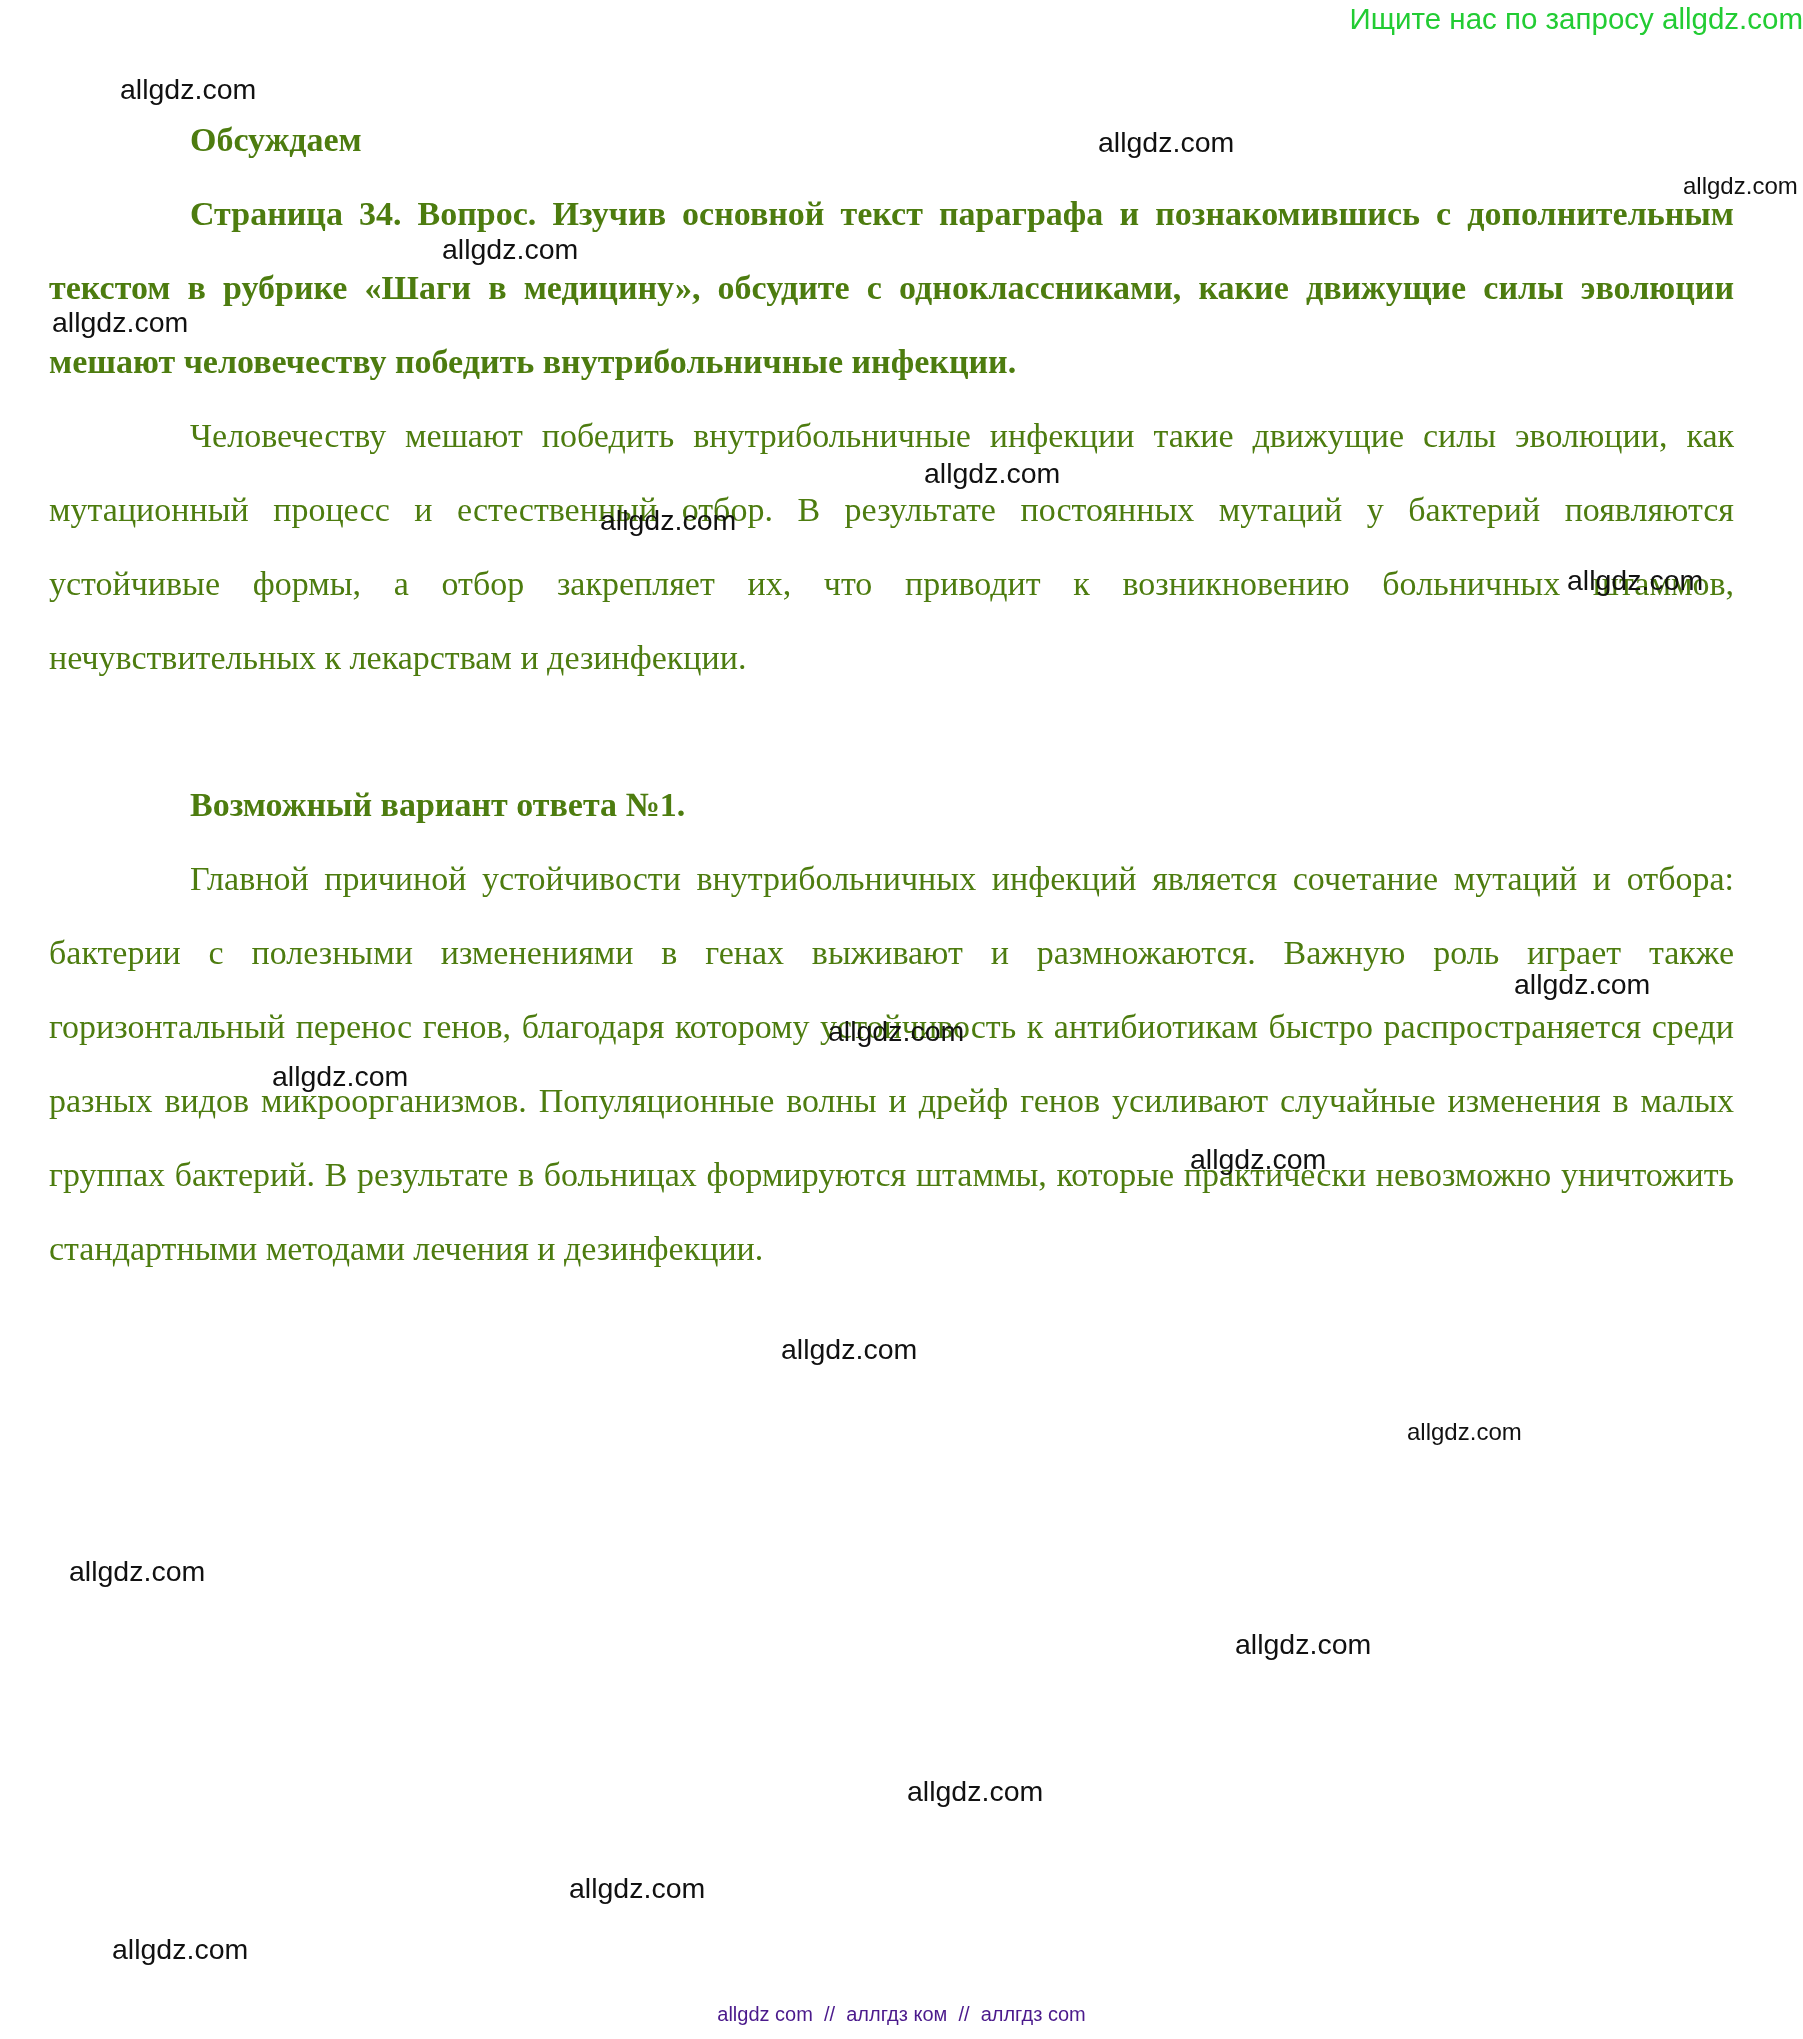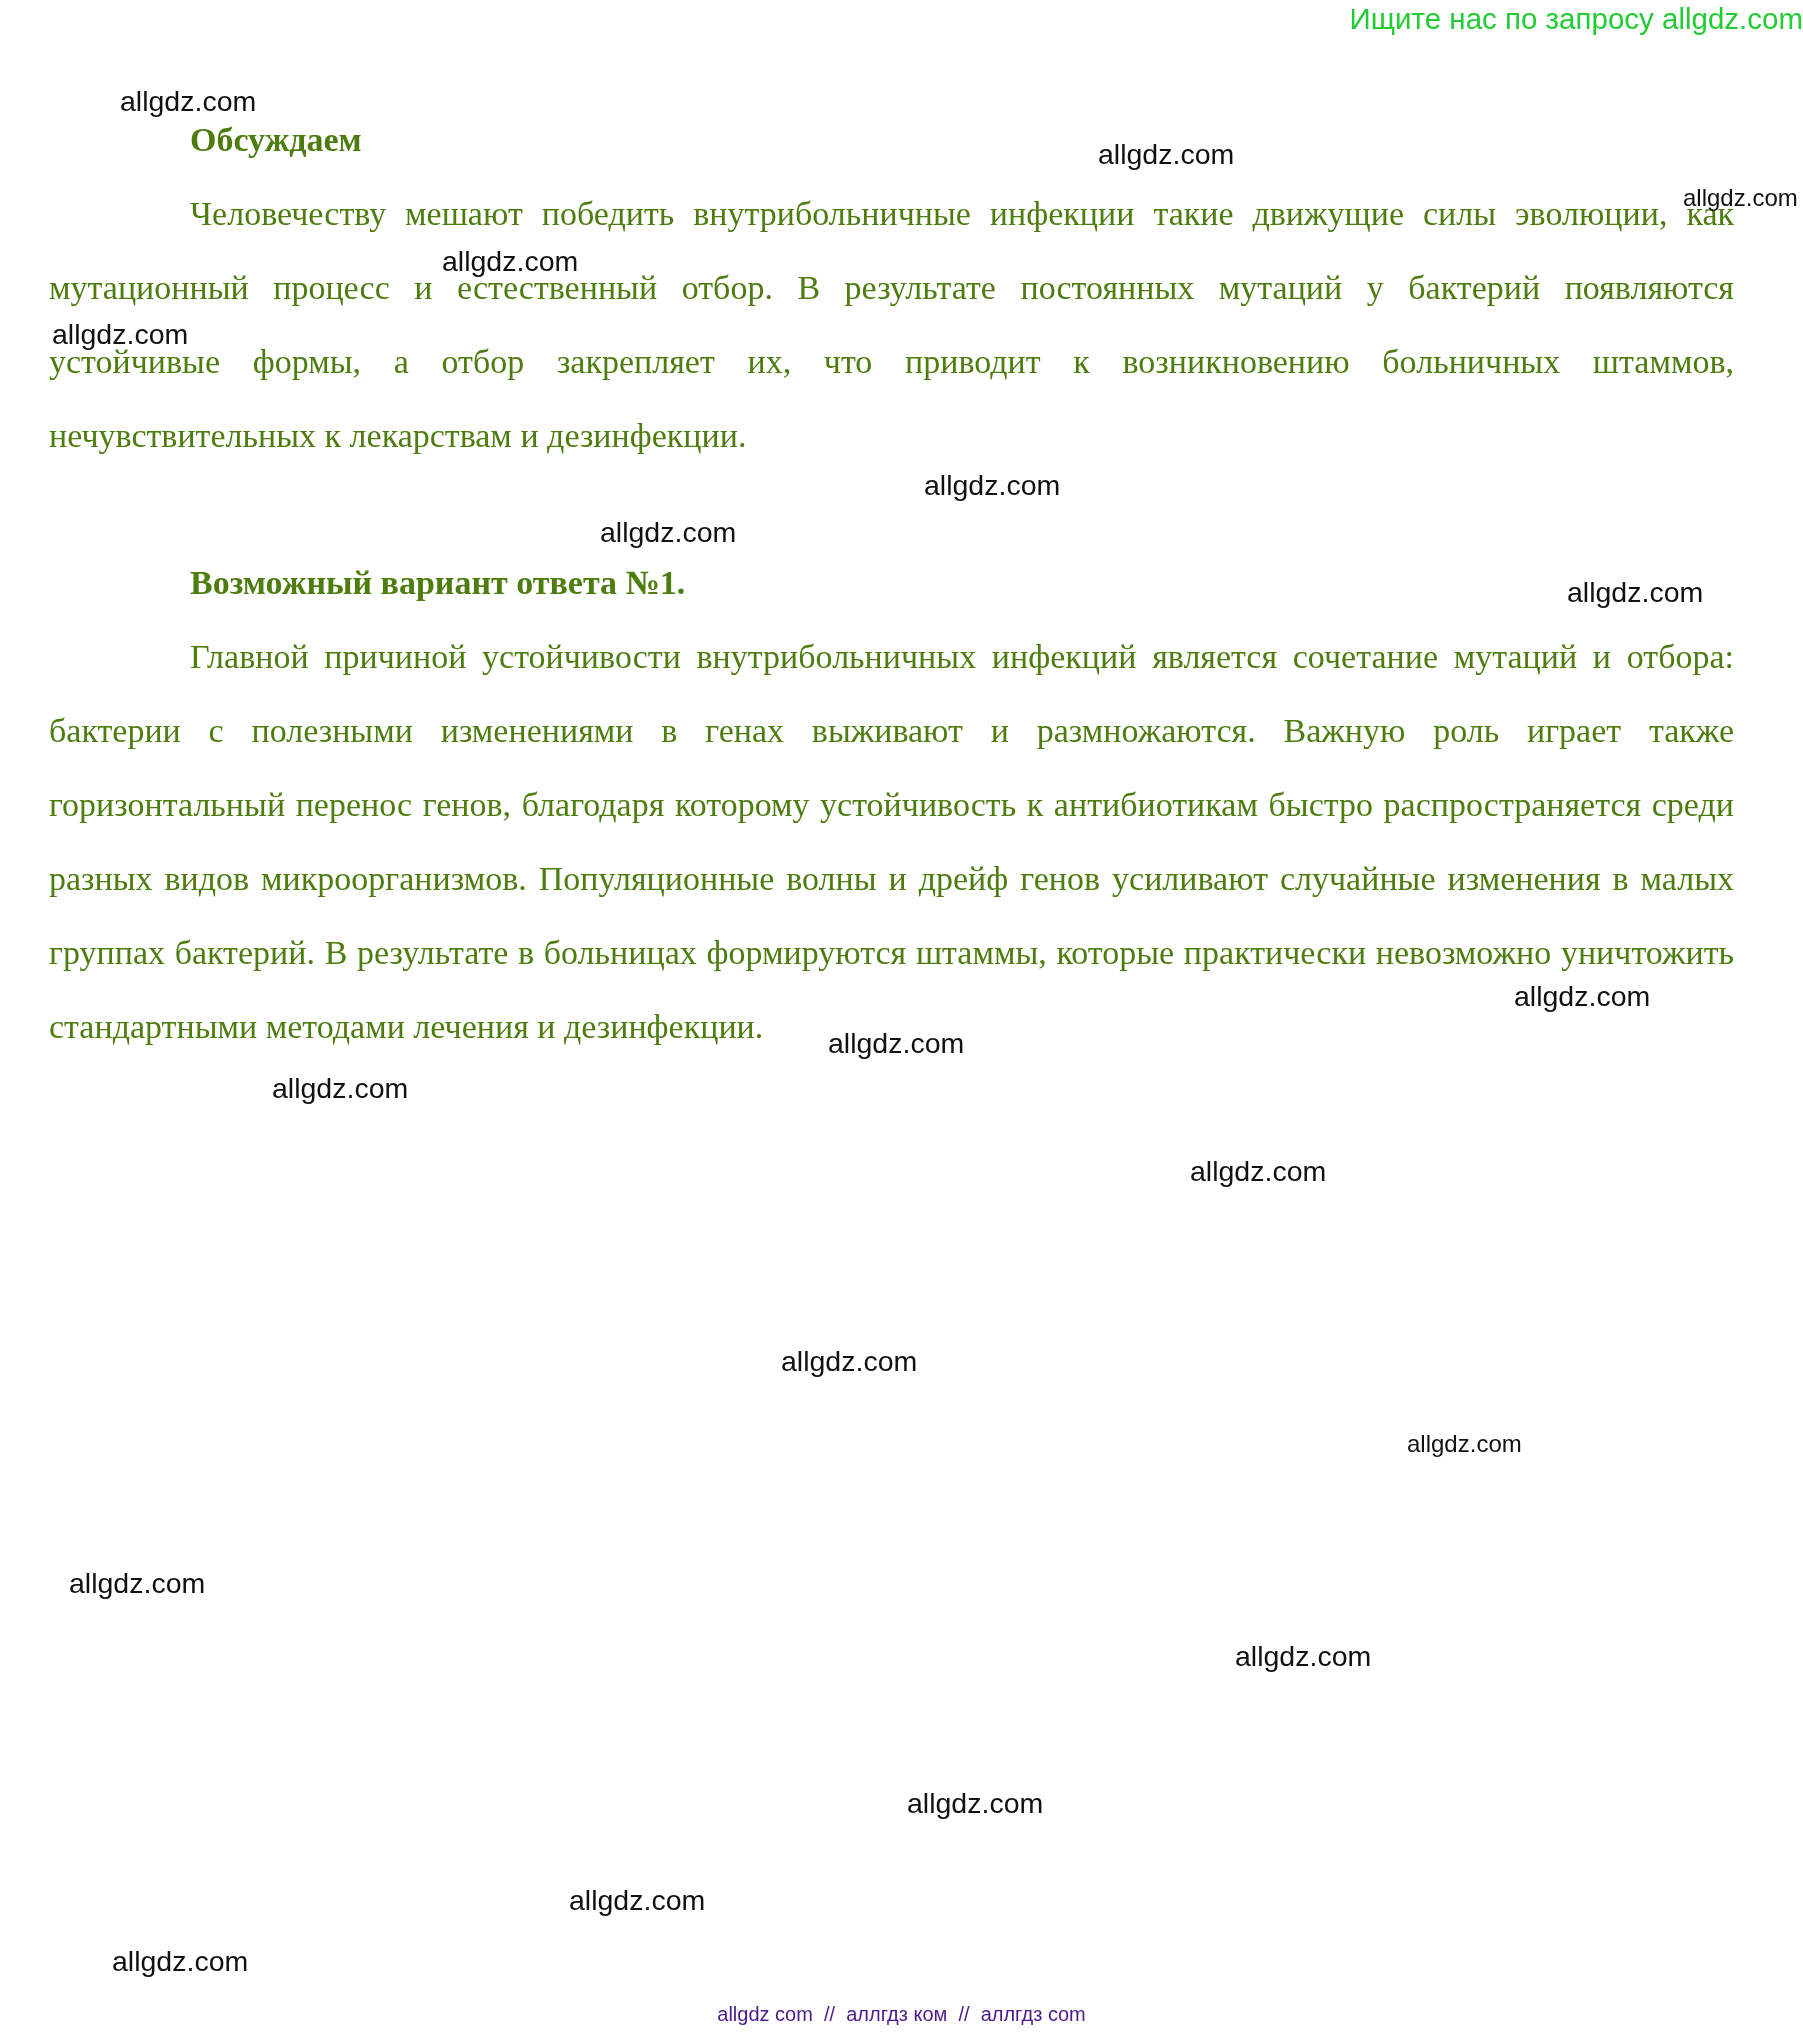--- a/index.html
+++ b/index.html
@@ -19,31 +19,32 @@
     font-family: "Liberation Serif", serif; color: #4d7c0f;
     font-size: 34px; line-height: 74px;
   }
   .doc p { margin: 0; text-align: justify; text-align-last: left; }
   .doc .indent { text-indent: 141px; }
   .doc .bold { font-weight: bold; }
   .doc .heading { padding-left: 141px; font-weight: bold; }
   .spacer { height: 73px; }
   .wm {
     position: absolute; font-family: "Liberation Sans", sans-serif;
-    font-size: 28.5px; line-height: 30px; color: #111; white-space: nowrap; margin-top: 12px;
+    font-size: 28.5px; line-height: 30px; color: #111; white-space: nowrap;
   }
   .wm.small { font-size: 24px; }
 </style>
 </head>
 <body>
 
 <div class="top-banner">Ищите нас по запросу allgdz.com</div>
 
 <div class="doc">
   <p class="heading">Обсуждаем</p>
+  <p class="bold indent">Страница 34. Вопрос. Изучив основной текст параграфа и познакомившись с дополнительным текстом в рубрике «Шаги в медицину», обсудите с одноклассниками, какие движущие силы эволюции мешают человечеству победить внутрибольничные инфекции.</p>
   <p class="indent">Человечеству мешают победить внутрибольничные инфекции такие движущие силы эволюции, как мутационный процесс и естественный отбор. В результате постоянных мутаций у бактерий появляются устойчивые формы, а отбор закрепляет их, что приводит к возникновению больничных штаммов, нечувствительных к лекарствам и дезинфекции.</p>
   <div class="spacer"></div>
   <p class="heading">Возможный вариант ответа №1.</p>
   <p class="indent">Главной причиной устойчивости внутрибольничных инфекций является сочетание мутаций и отбора: бактерии с полезными изменениями в генах выживают и размножаются. Важную роль играет также горизонтальный перенос генов, благодаря которому устойчивость к антибиотикам быстро распространяется среди разных видов микроорганизмов. Популяционные волны и дрейф генов усиливают случайные изменения в малых группах бактерий. В результате в больницах формируются штаммы, которые практически невозможно уничтожить стандартными методами лечения и дезинфекции.</p>
 </div>
 
 <div id="wm-layer">
     <span class="wm" style="left: 120px; top: 74px;">allgdz.com</span>
     <span class="wm" style="left: 1098px; top: 127px;">allgdz.com</span>
     <span class="wm small" style="left: 1683px; top: 171px;">allgdz.com</span>

